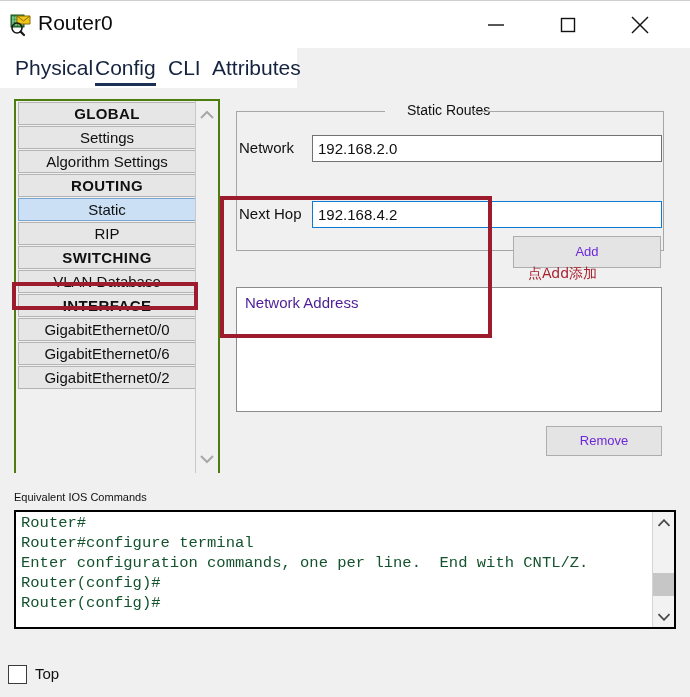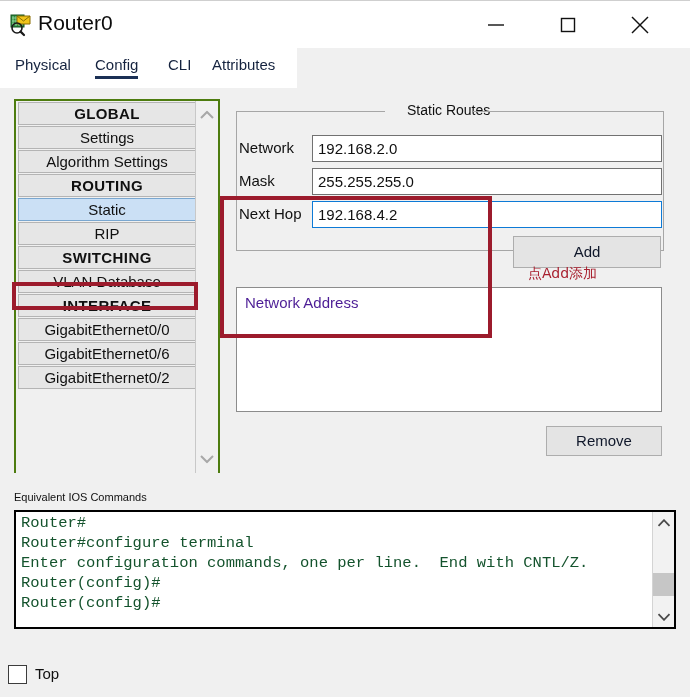--- a/index.html
+++ b/index.html
@@ -56,21 +56,21 @@
   }
   .tabstrip-white {
     position: absolute;
     left: 0; top: 0;
     width: 297px; height: 40px;
     background: #ffffff;
   }
   .tab {
     position: absolute;
     top: 8px;
-    font-size: 15px;
+    font-size: 21px;
     color: #15233f;
     white-space: nowrap;
     padding-bottom: 3px;
     cursor: default;
   }
   .tab.active {
     border-bottom: 3px solid #1b3055;
     color: #15233f;
   }
   .tab-physical  { left: 15px; }
@@ -201,22 +201,22 @@
   .row-mask    { top: 57px; }
   .row-nexthop { top: 90px; }
 
   
   .btn {
     position: absolute;
     background: #e4e4e4;
     border: 1px solid #adadad;
     box-sizing: border-box;
     font-family: "Liberation Sans", sans-serif;
-    font-size: 15px;
-    color: #0f172a;
+    font-size: 13px;
+    color: #6d28d9;
     text-align: center;
     cursor: default;
   }
   .btn-add {
     left: 513px; top: 148px;
     width: 148px; height: 32px;
     line-height: 30px;
   }
   .btn-remove {
     left: 546px; top: 338px;
@@ -411,24 +411,20 @@
   </div>
 
   <div class="groupbox">
     <div class="group-legend">Static Routes</div>
 
     <div class="field-row row-network" style="width:426px;">
       <span class="field-label">Network</span>
       <input class="field-input" type="text" value="192.168.2.0" style="">
     </div>
 
-    <div class="field-row row-mask" style="width:426px;">
-      <span class="field-label">Mask</span>
-      <input class="field-input" type="text" value="255.255.255.0" style="">
-    </div>
 
     <div class="field-row row-nexthop" style="width:426px;">
       <span class="field-label">Next Hop</span>
       <input class="field-input focused" type="text" value="192.168.4.2" style="">
     </div>
   </div>
 
   <div class="btn btn-add">Add</div>
   <div class="annotation">点Add添加</div>
 

